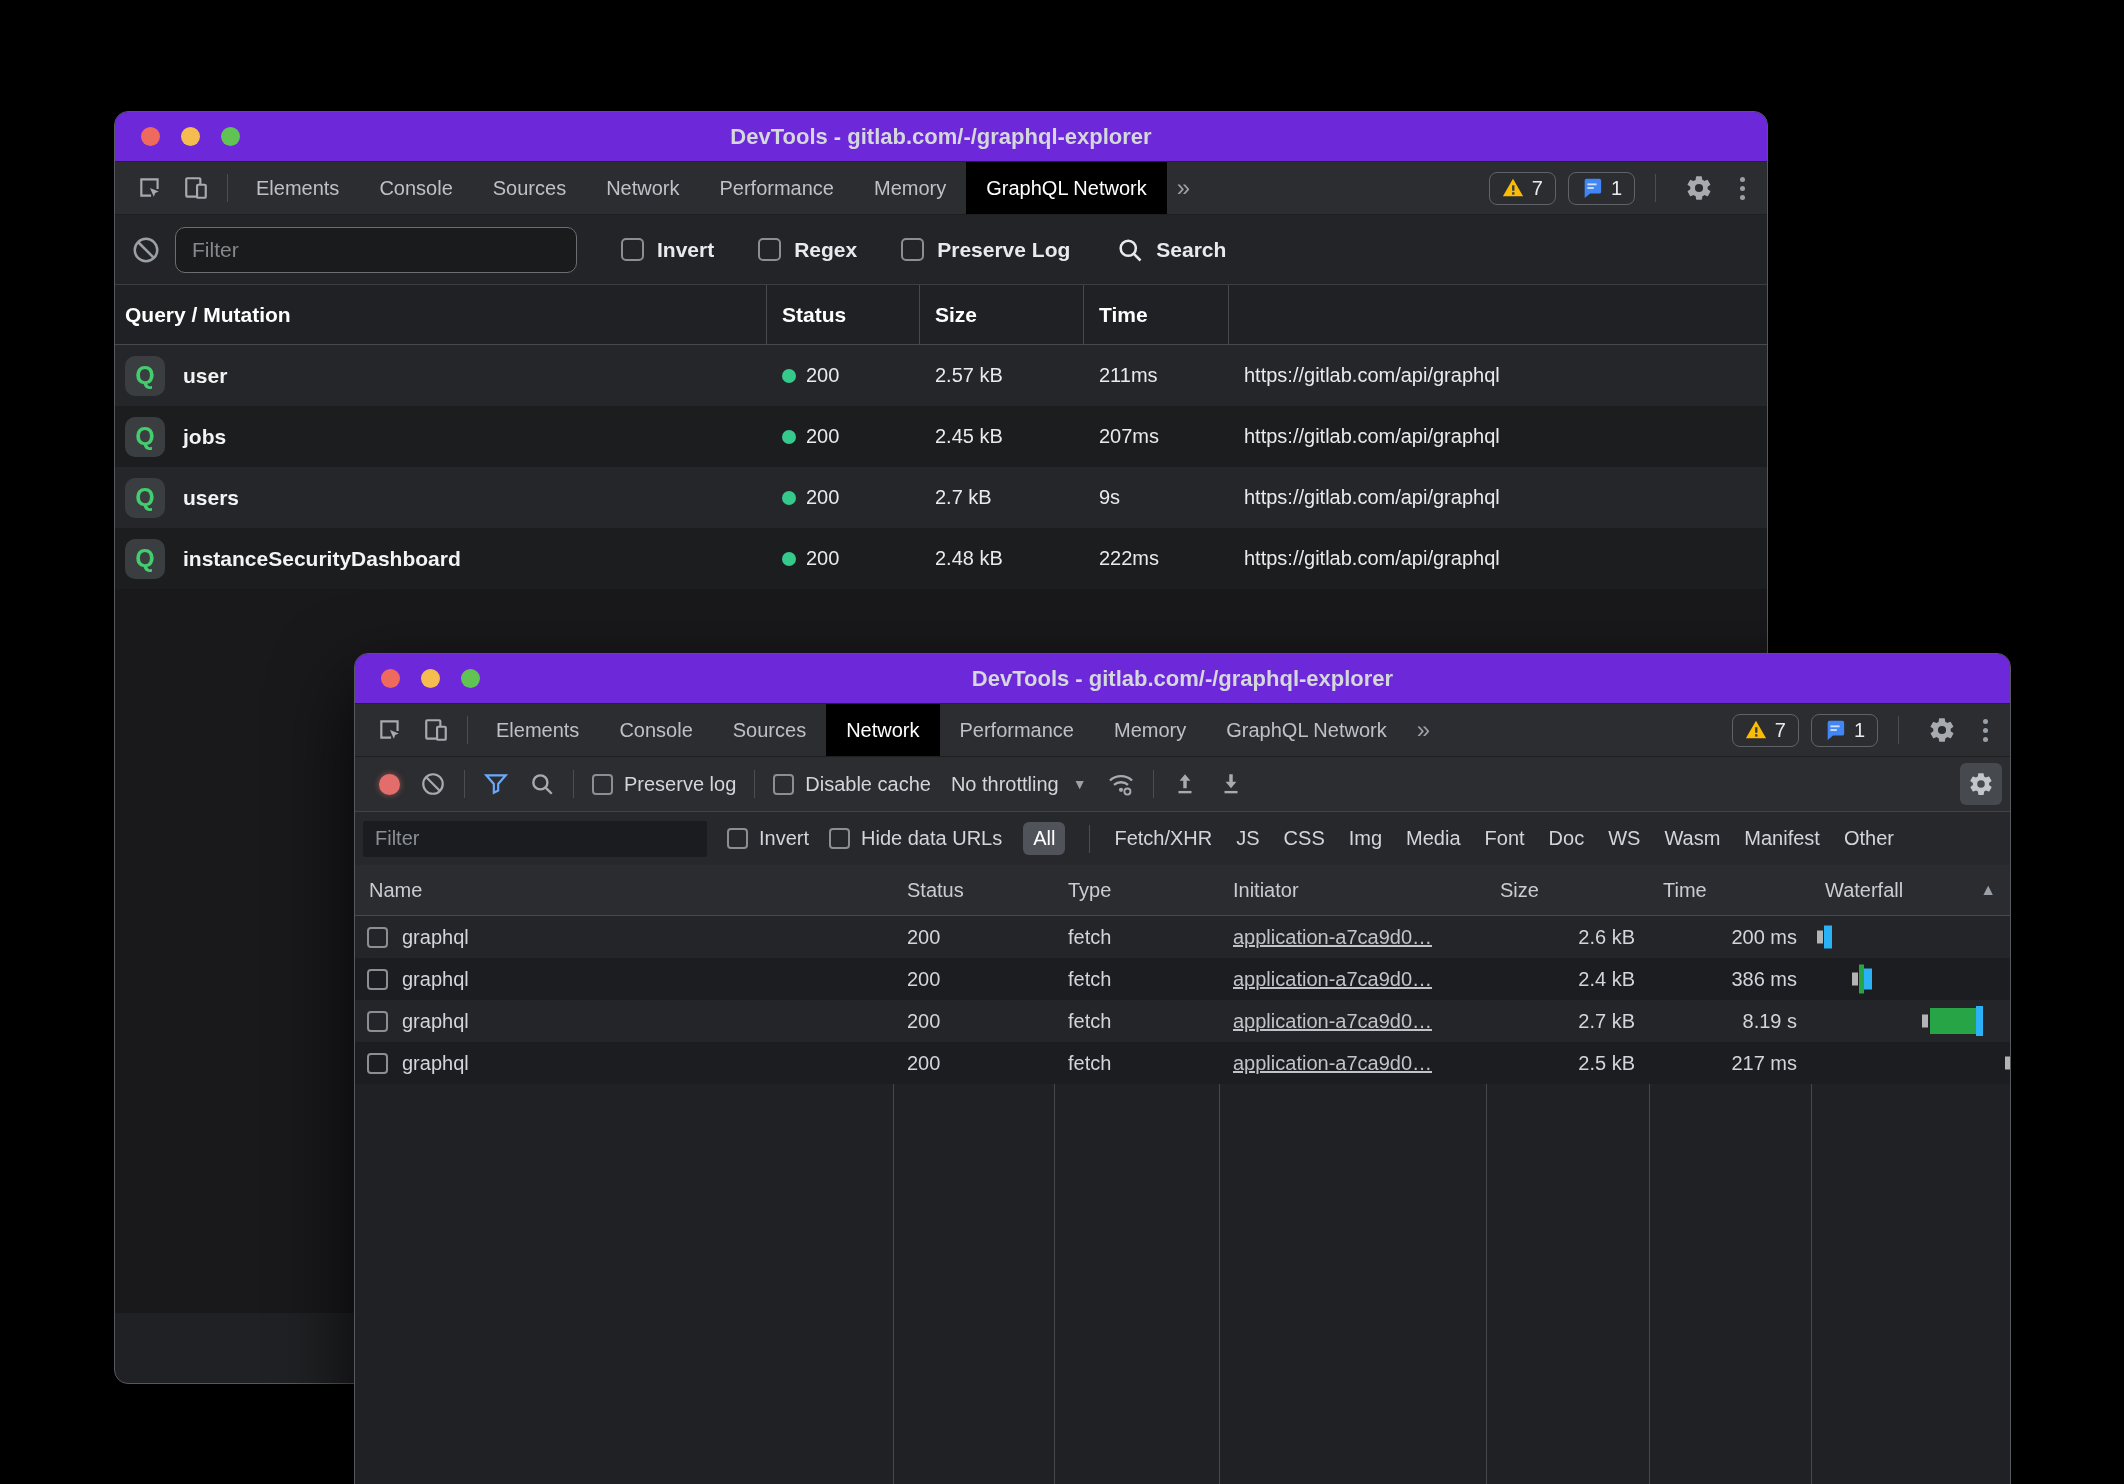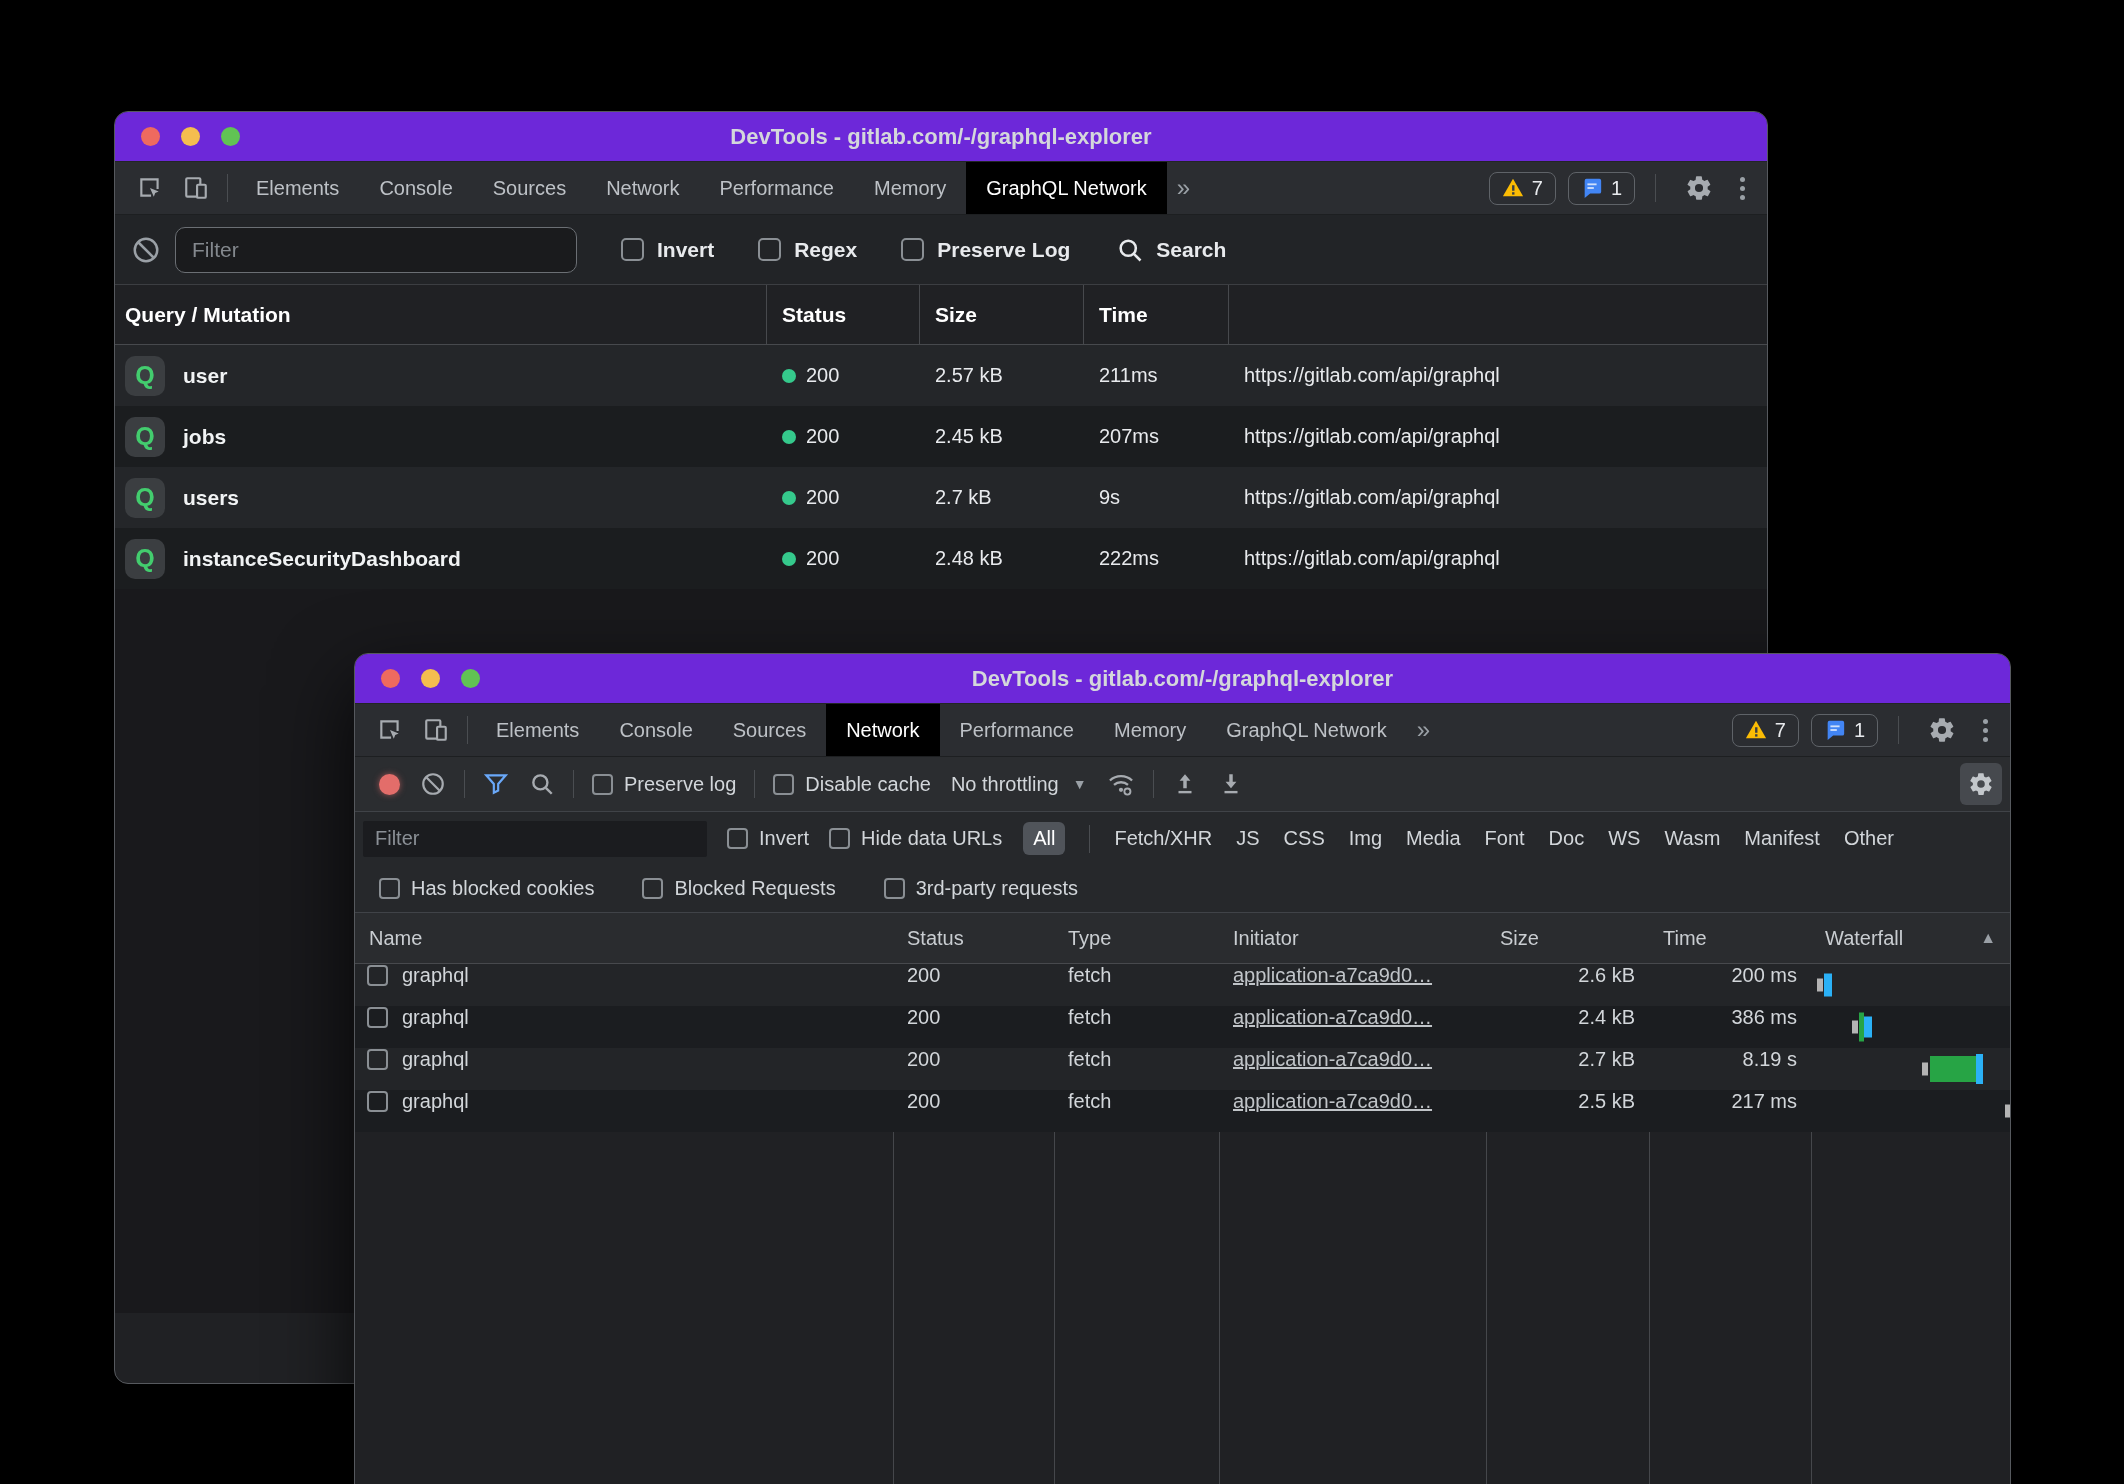--- a/index.html
+++ b/index.html
@@ -90,21 +90,21 @@
   .type-item.selected { background:#50545a; color:#fff; border-radius:6px; padding:5px 10px; }
 
   .f-checksrow { height:48px; background:#26282b; border-bottom:1px solid #404348;
                  display:flex; align-items:center; padding:0 14px; gap:28px; }
 
   .ftable { position:relative; flex:1; display:flex; flex-direction:column; background:#202124; }
   .fsep-overlay { position:absolute; top:0; bottom:0; width:1px; background:#45474b; z-index:0; }
   .fheader { display:flex; height:51px; align-items:center; background:#2a2c2f;
              border-bottom:1px solid #47494d; position:relative; z-index:1; }
   .fheader > div { font-size:20px; color:#c9cdd1; padding-left:14px; }
-  .frow { display:flex; height:42px; align-items:flex-start; position:relative; z-index:1; }
+  .frow { display:flex; height:42px; align-items:center; position:relative; z-index:1; }
   .frow.alt-a { background:#232528; } .frow.alt-b { background:#1b1d20; }
   .f-name { width:538px; flex:none; display:flex; align-items:center; gap:14px; padding-left:12px; }
   .f-status { width:161px; flex:none; padding-left:14px; }
   .f-type { width:165px; flex:none; padding-left:14px; }
   .f-init { width:267px; flex:none; padding-left:14px; overflow:hidden; white-space:nowrap; }
   .f-size { width:163px; flex:none; text-align:right; padding-right:14px; }
   .f-time { width:162px; flex:none; text-align:right; padding-right:14px; }
   .f-wf { flex:1; position:relative; height:100%; }
   .fcell-text { font-size:20px; color:#d2d6da; }
   .init-link { font-size:20px; color:#c0c4c8; text-decoration:underline; }
@@ -433,34 +433,20 @@
         <span class="type-item">Media</span>
         <span class="type-item">Font</span>
         <span class="type-item">Doc</span>
         <span class="type-item">WS</span>
         <span class="type-item">Wasm</span>
         <span class="type-item">Manifest</span>
         <span class="type-item">Other</span>
       </div>
     </div>
 
-    <div class="f-checksrow">
-      <div class="f-check-group">
-        <span class="checkbox sm"></span>
-        <span class="f-label">Has blocked cookies</span>
-      </div>
-      <div class="f-check-group">
-        <span class="checkbox sm"></span>
-        <span class="f-label">Blocked Requests</span>
-      </div>
-      <div class="f-check-group">
-        <span class="checkbox sm"></span>
-        <span class="f-label">3rd-party requests</span>
-      </div>
-    </div>
 
     <div class="ftable">
       <div class="fsep-overlay" style="left:538px"></div>
       <div class="fsep-overlay" style="left:699px"></div>
       <div class="fsep-overlay" style="left:864px"></div>
       <div class="fsep-overlay" style="left:1131px"></div>
       <div class="fsep-overlay" style="left:1294px"></div>
       <div class="fsep-overlay" style="left:1456px"></div>
 
       <div class="fheader">

